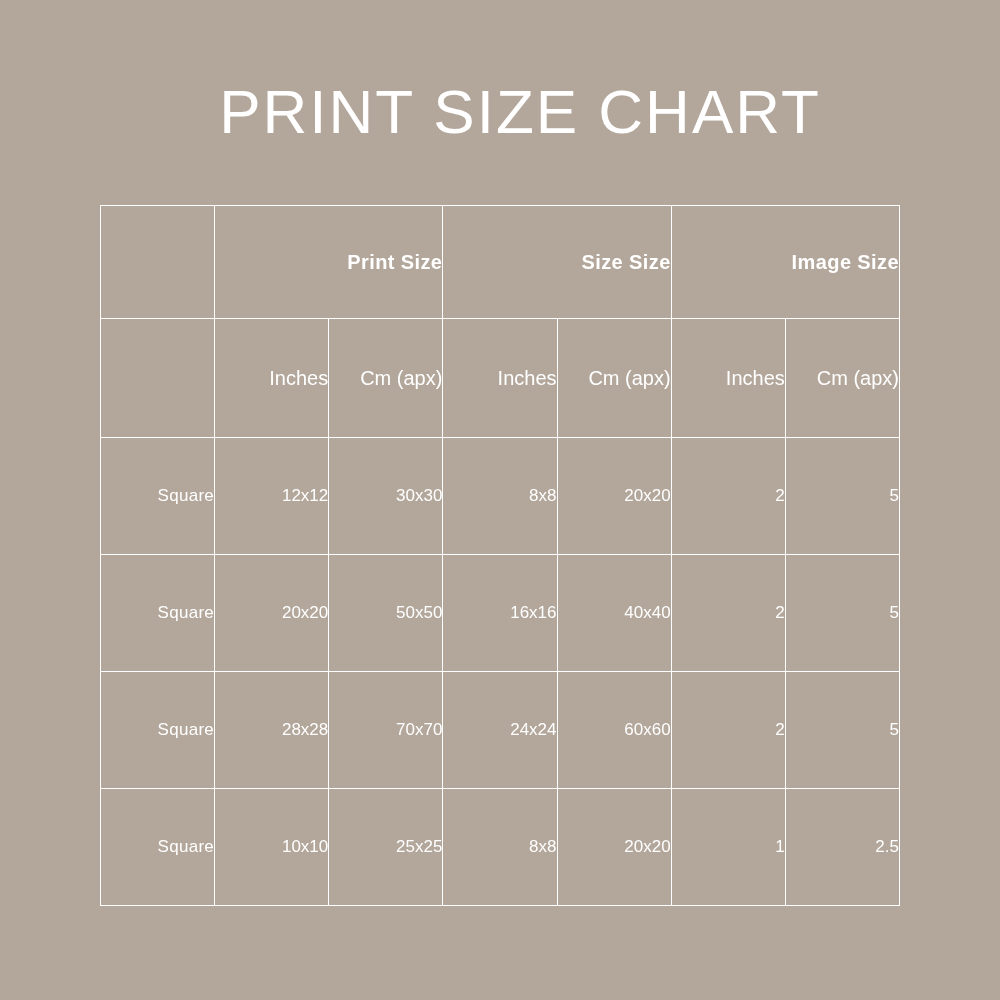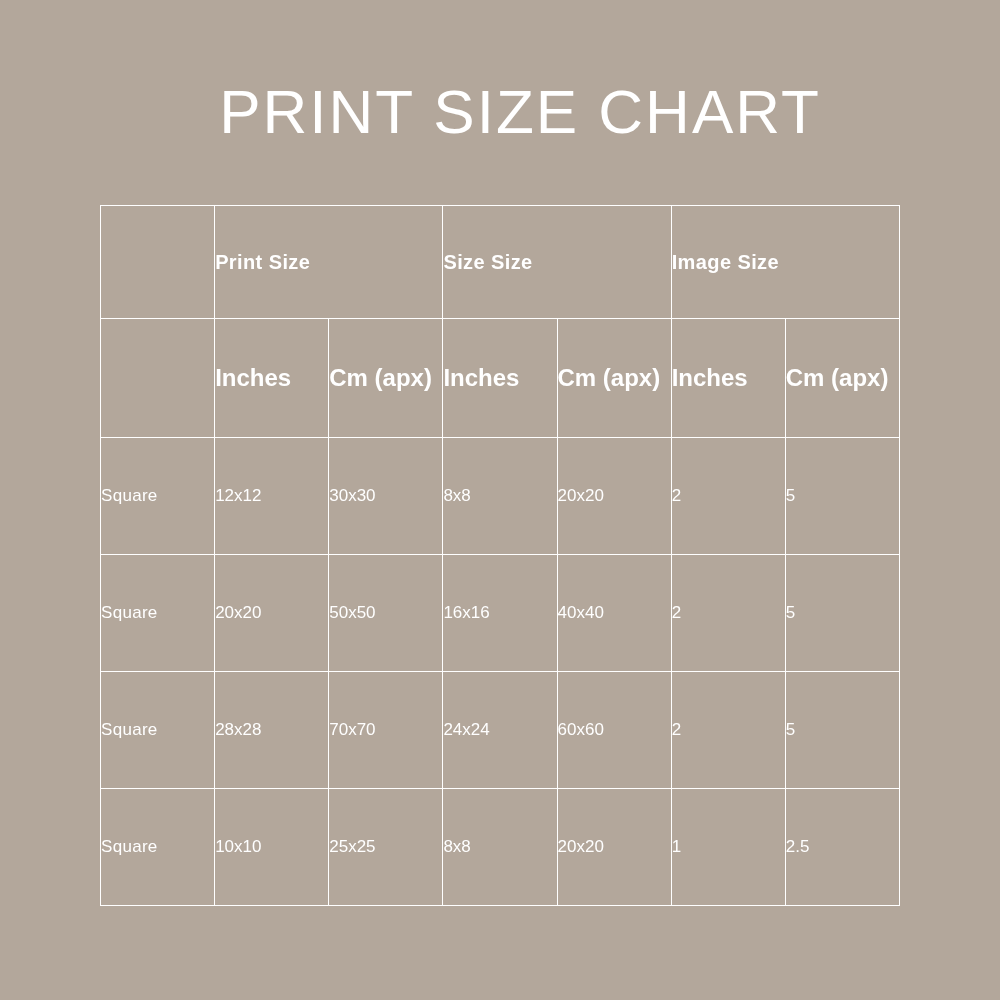--- a/index.html
+++ b/index.html
@@ -40,42 +40,42 @@
     top: 205px;
     width: 800px;
   }
   table.chart {
     border-collapse: collapse;
     width: 800px;
     table-layout: fixed;
   }
   table.chart td {
     border: 1px solid #ffffff;
-    text-align: left;
+    text-align: right;
     vertical-align: middle;
     color: #ffffff;
     font-size: 19px;
     font-weight: 400;
     padding: 0;
   }
   
   col.c-label { width: 114px; }
   col.c-unit  { width: 114px; }
   col.c-unit2 { width: 114px; }
 
   tr.group-row td {
     height: 112px;
     font-size: 20px;
     font-weight: 700;
     letter-spacing: 0.4px;
   }
   tr.unit-row td {
     height: 118px;
-    font-size: 24px;
-    font-weight: 700;
+    font-size: 20px;
+    font-weight: 400;
   }
   tr.data-row td {
     height: 116px;
     font-size: 17px;
   }
   td.rowlabel {
     font-weight: 700;
     font-size: 20px;
     letter-spacing: 0.3px;
   }

